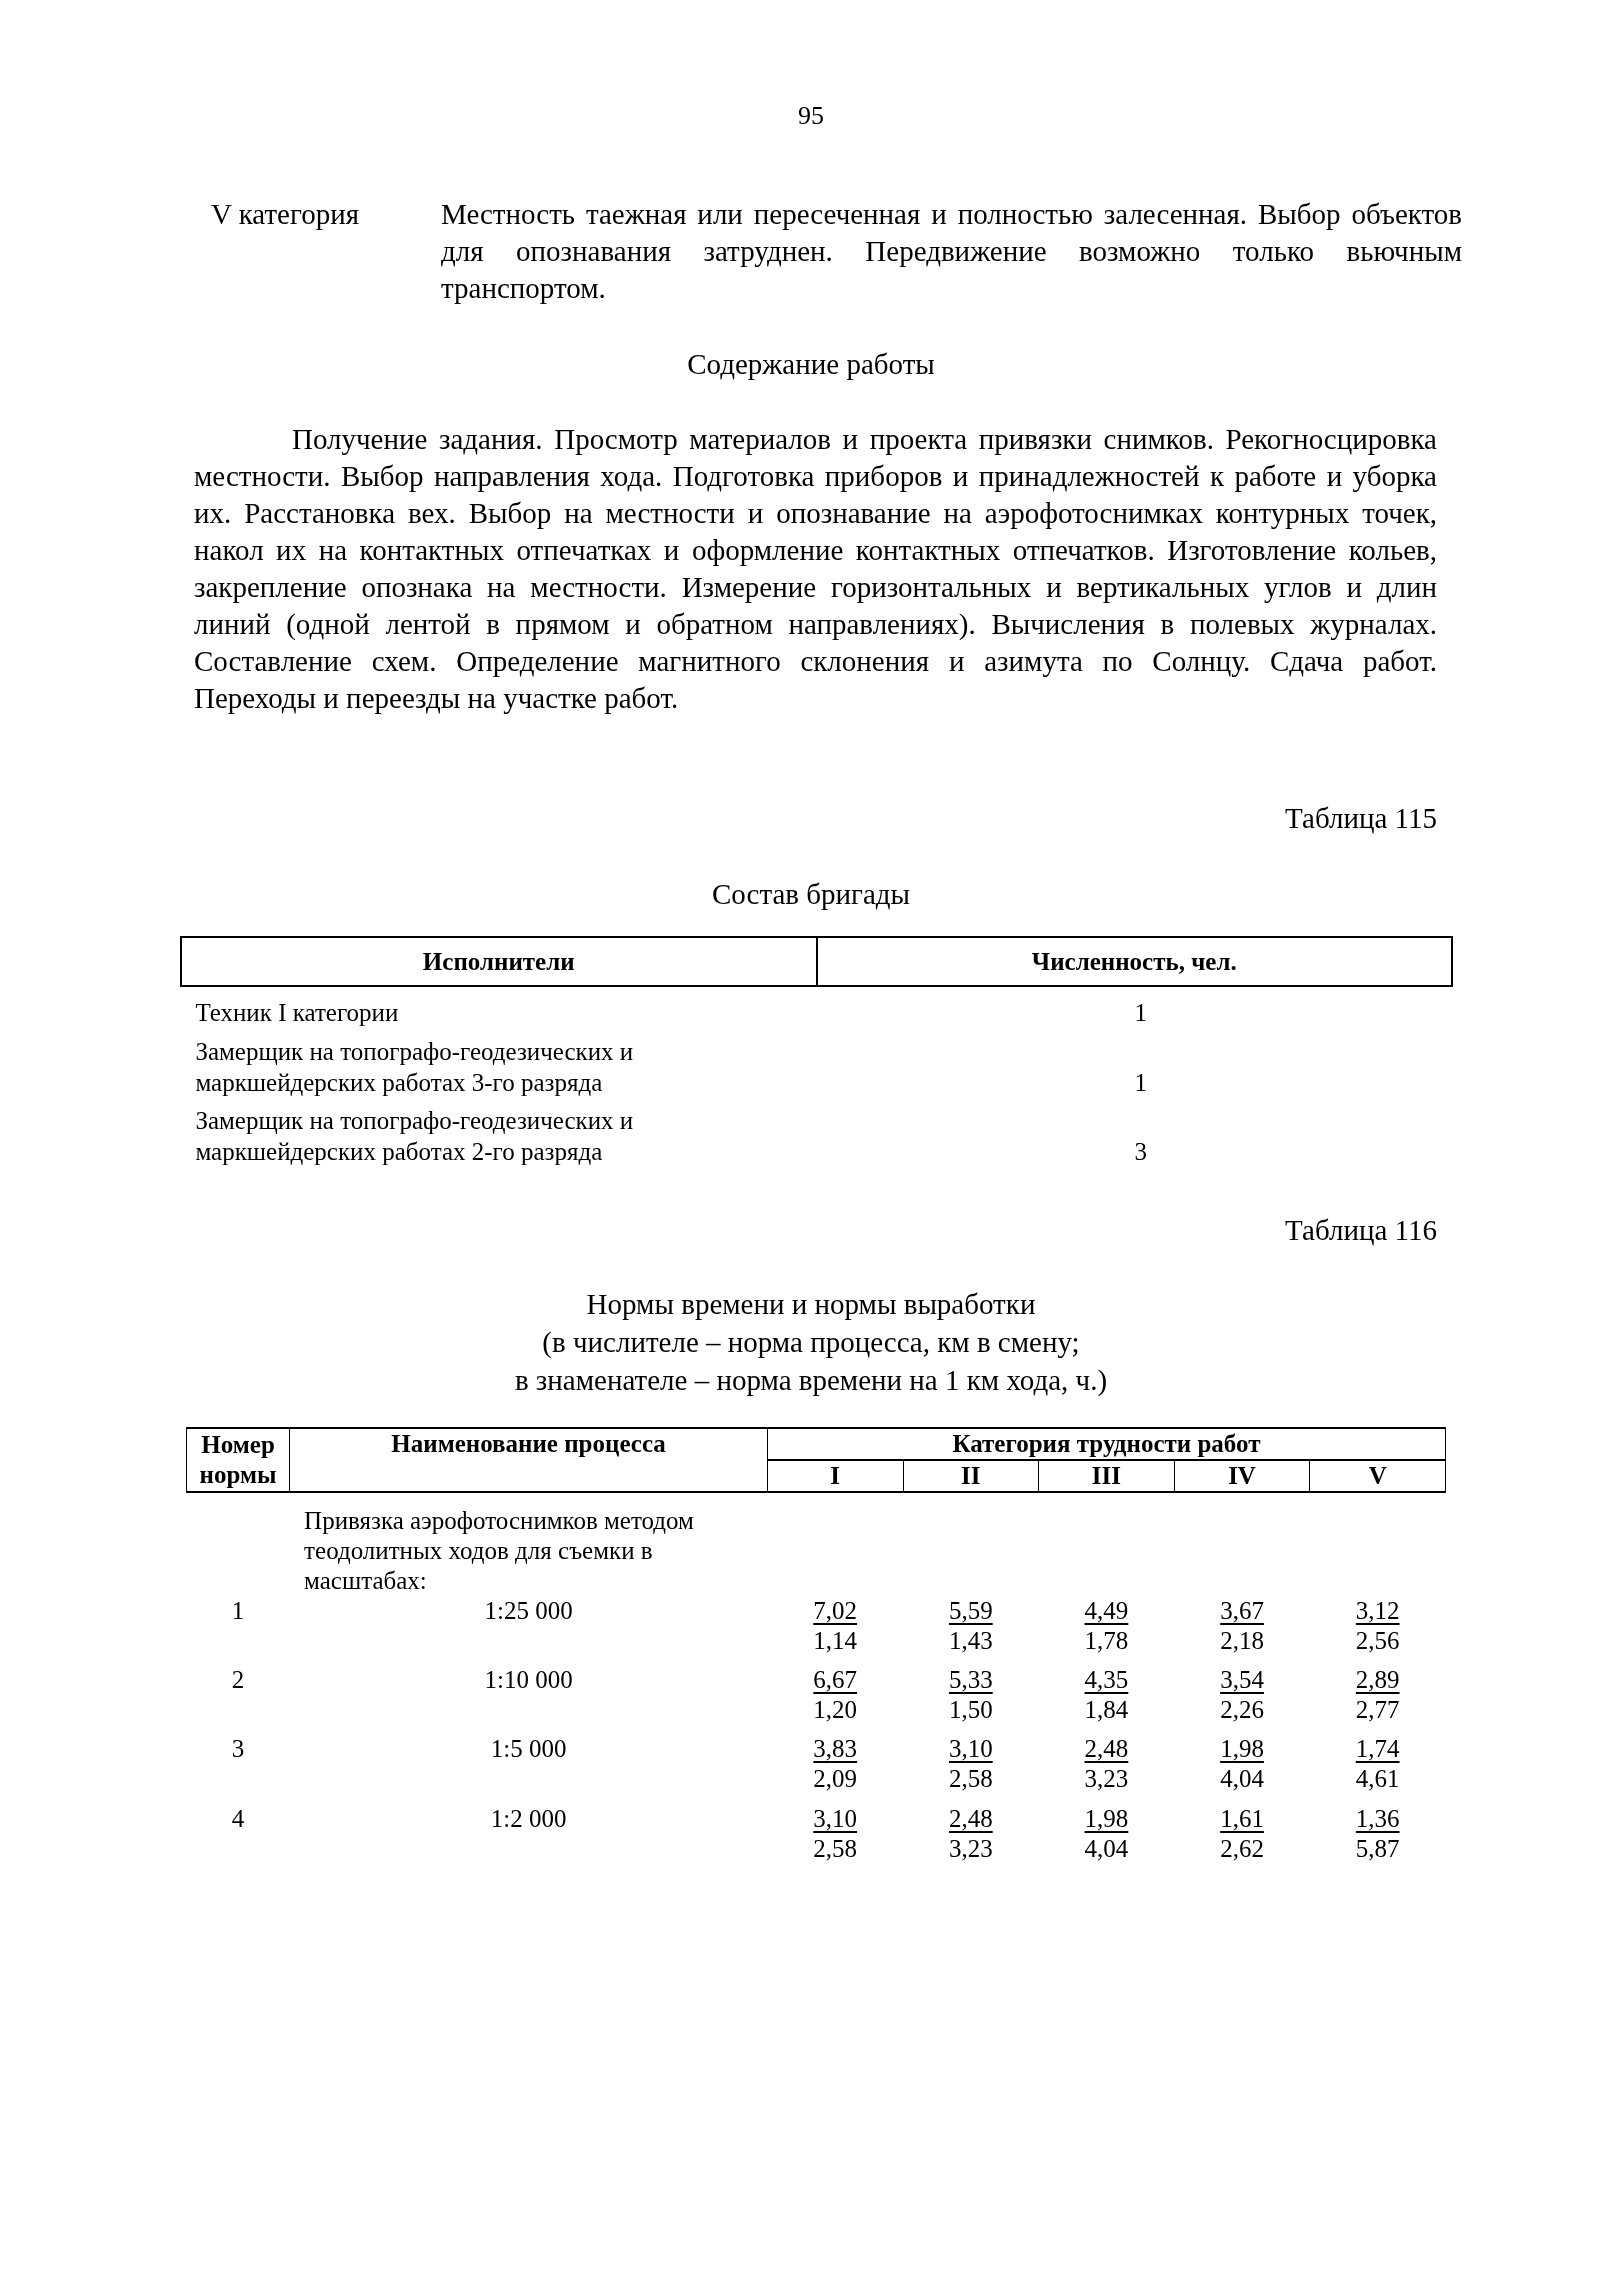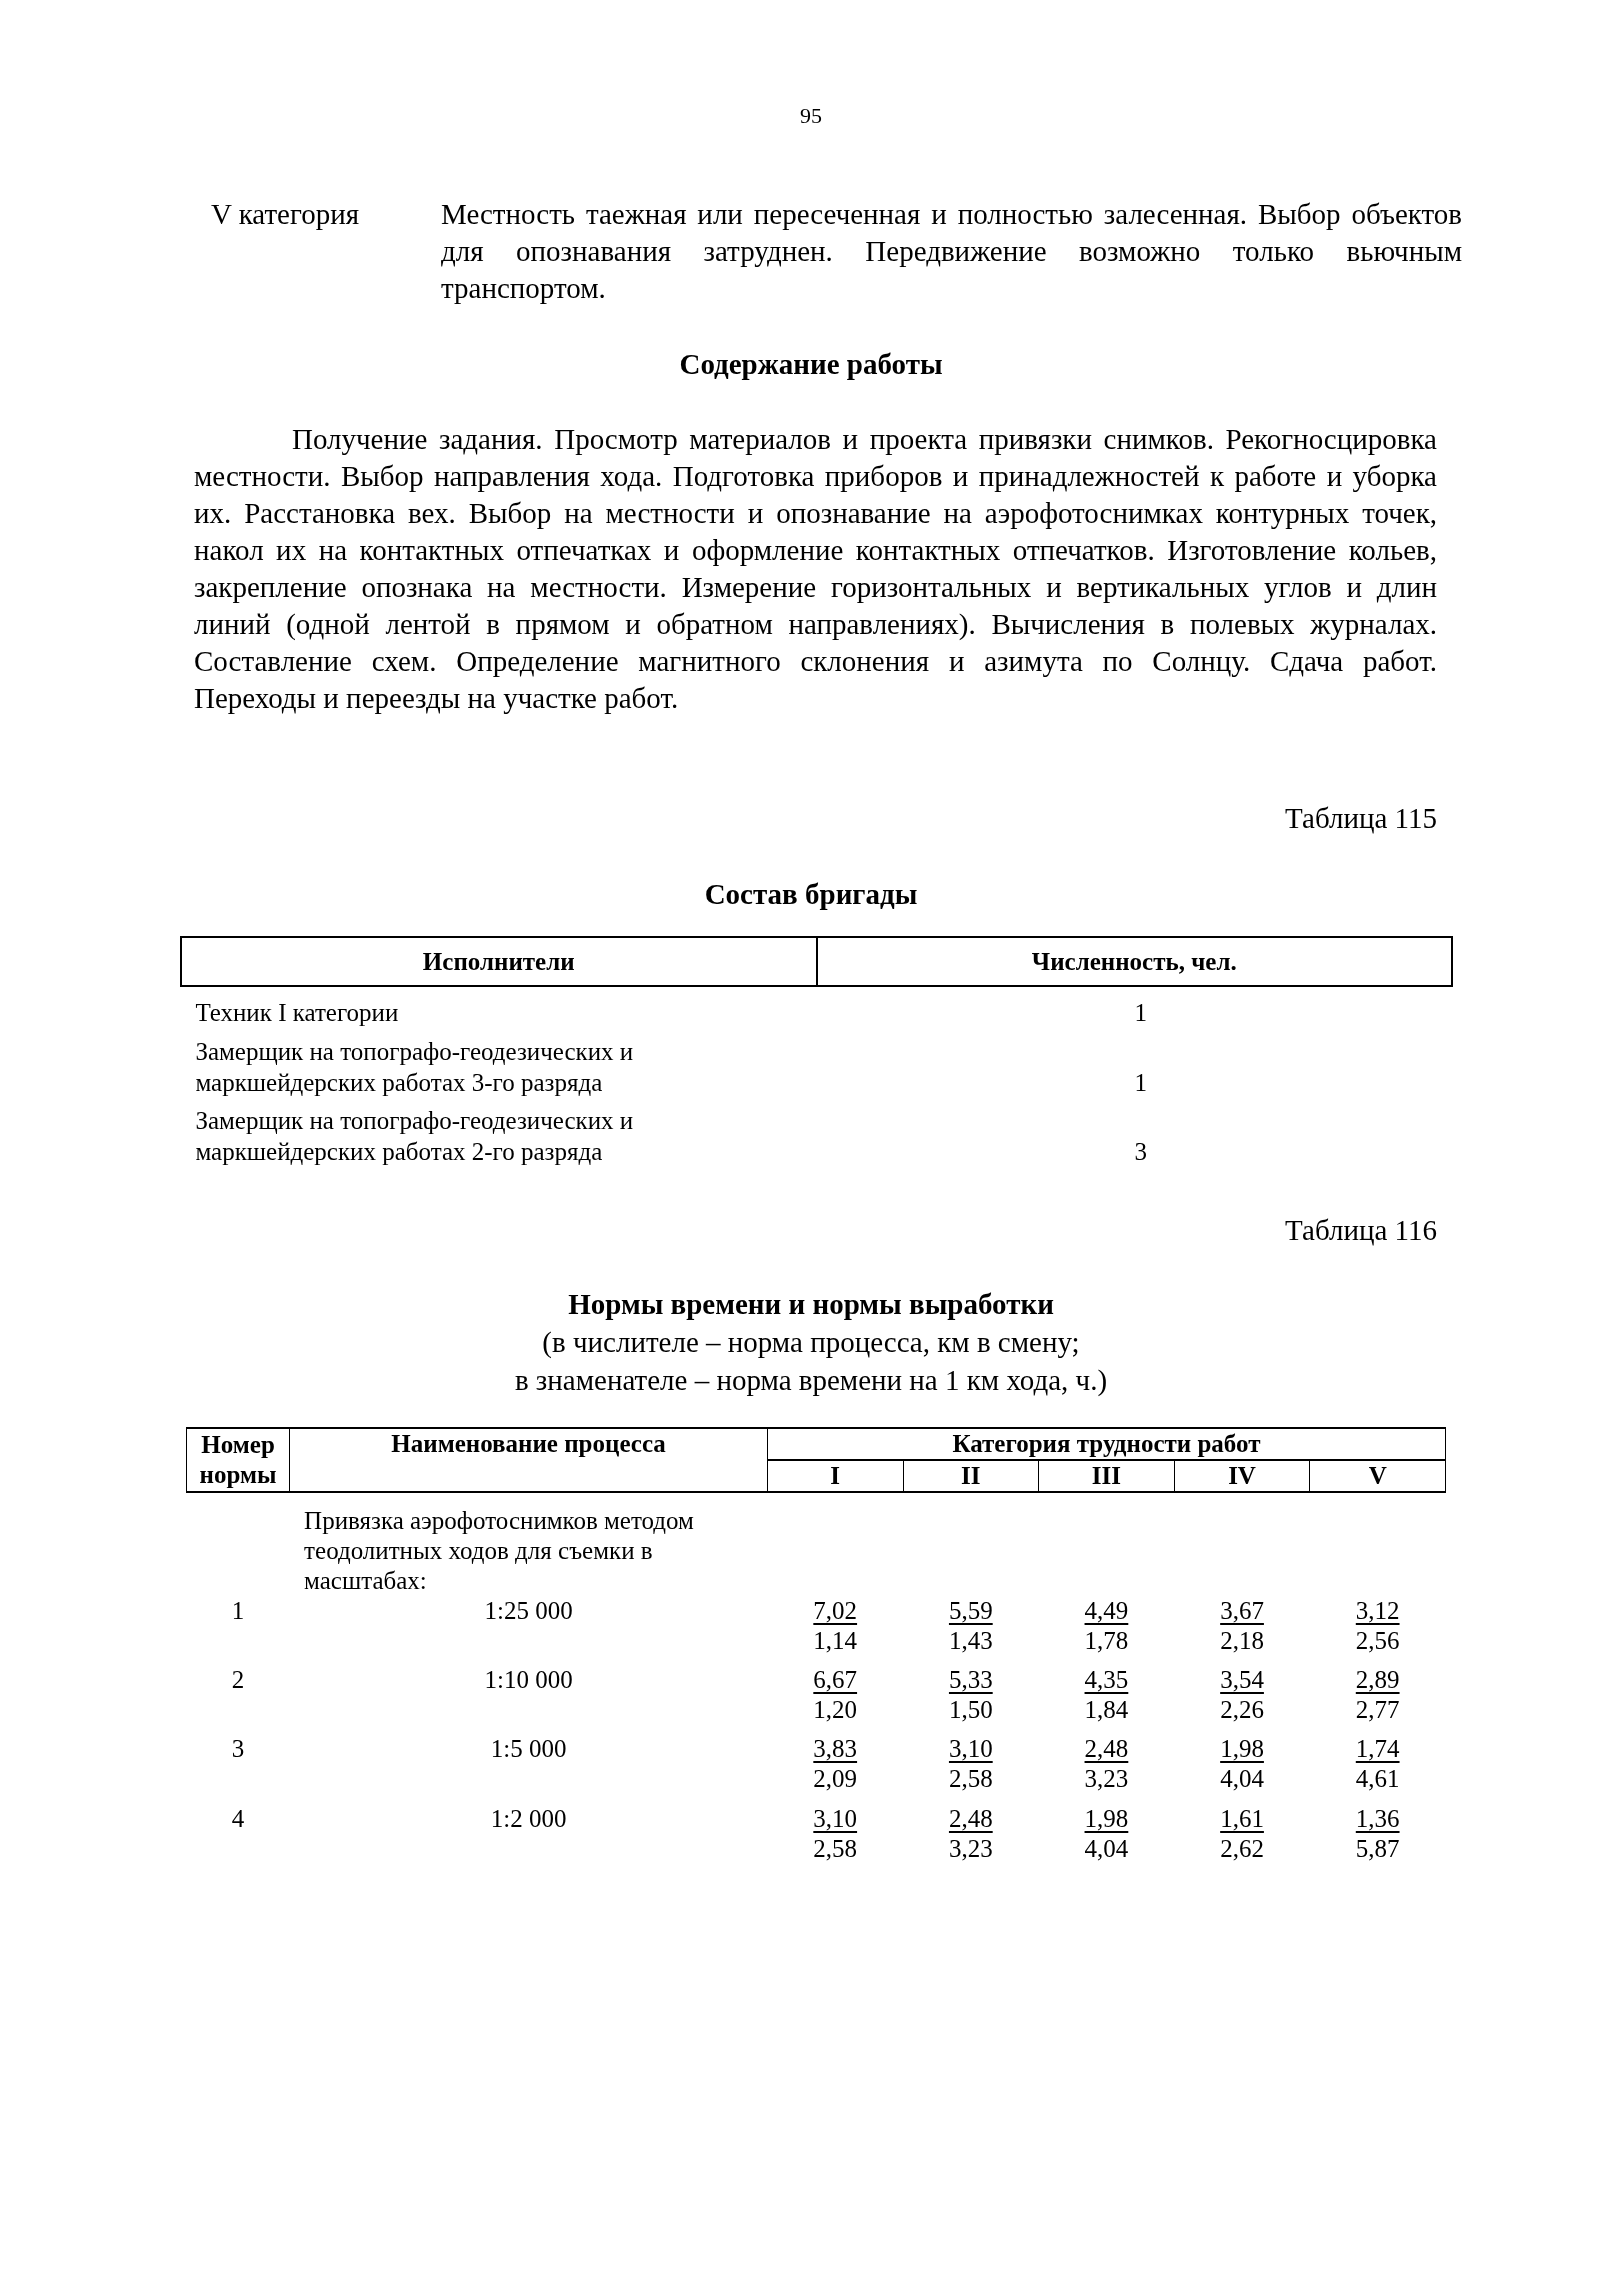--- a/index.html
+++ b/index.html
@@ -2,24 +2,24 @@
 <html style="font-size:10.5px"><head>
 <meta charset="utf-8">
 <style>
   html, body { margin: 0; padding: 0; background: #ffffff; }
   body {
     width: 1622px; height: 2295px; position: relative; overflow: hidden;
     font-family: "Liberation Serif", "DejaVu Serif", serif;
     color: #000; font-size: 29px; line-height: 37px;
   }
   .abs { position: absolute; }
-  .page-number { left: 0; width: 1622px; top: 97px; text-align: center; font-size: 22px; }
+  .page-number { left: 0; width: 1622px; top: 97px; text-align: center; font-size: 26px; }
   .cat-label { left: 211px; top: 196px; }
   .cat-desc { left: 441px; top: 196px; width: 1021px; text-align: justify; text-align-last: left; }
-  .section-title { left: 0; width: 1622px; text-align: center; font-weight: bold; }
+  .section-title { left: 0; width: 1622px; text-align: center; font-weight: normal; }
   .work-title { top: 346px; }
   .work-para { left: 194px; top: 421px; width: 1243px; text-align: justify; text-indent: 98px; }
   .table-label { left: 1112px; width: 325px; text-align: right; }
   .t115-label { top: 800px; }
   .t115-title { top: 876px; }
   table { border-collapse: collapse; }
   .t115 { left: 180px; top: 936px; width: 1273px; font-size: 25px; line-height: 31px; }
   .t115 th { font-weight: bold; border: 2px solid #000; padding: 3.9px 0; text-align: center; height: 39px; }
   .t115 th.h1 { border-right: 1.3px solid #000; }
   .t115 td { vertical-align: bottom; padding: 0; }

